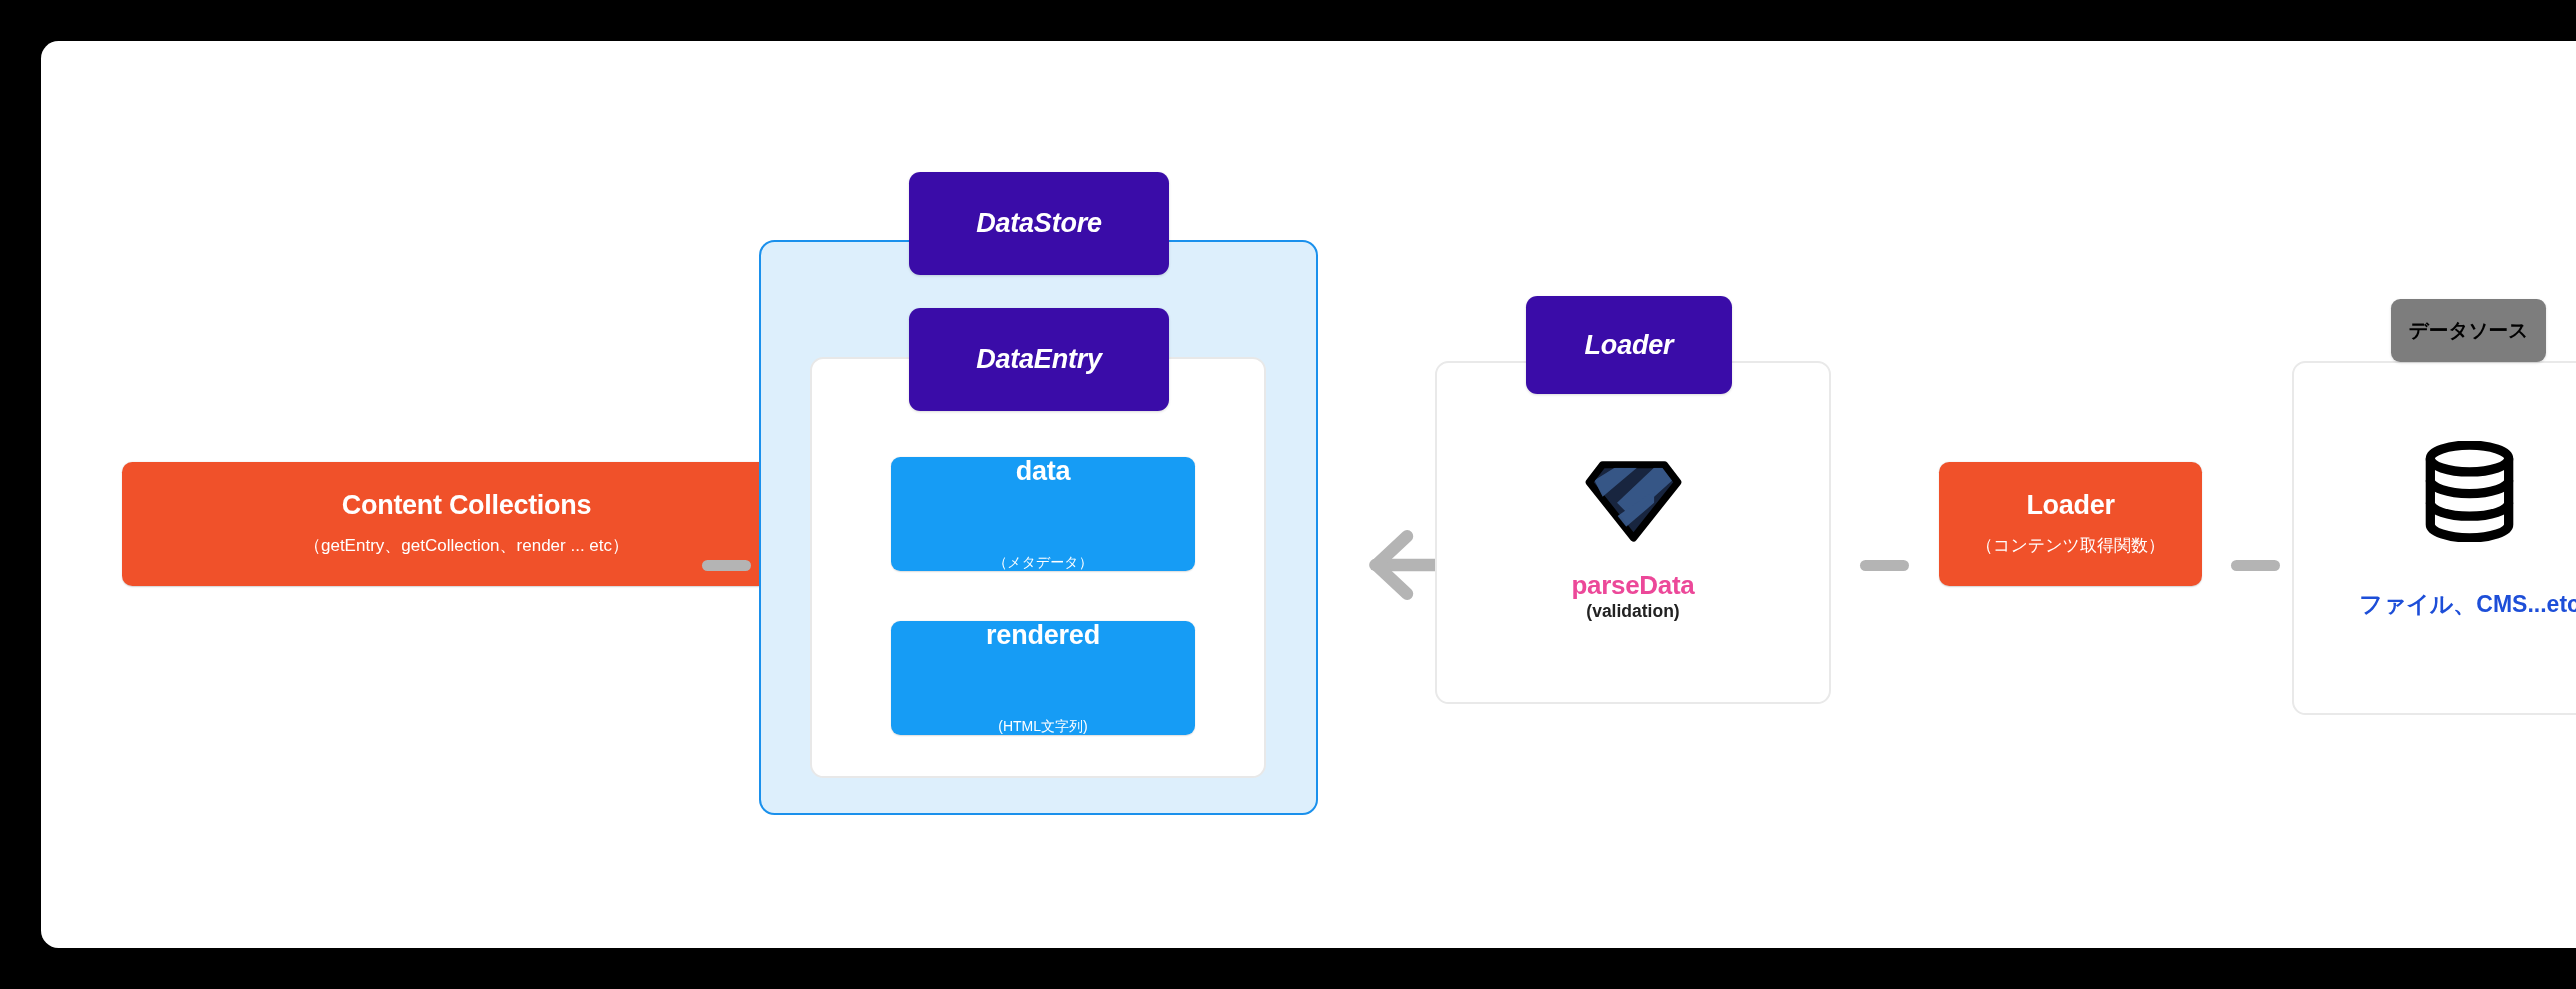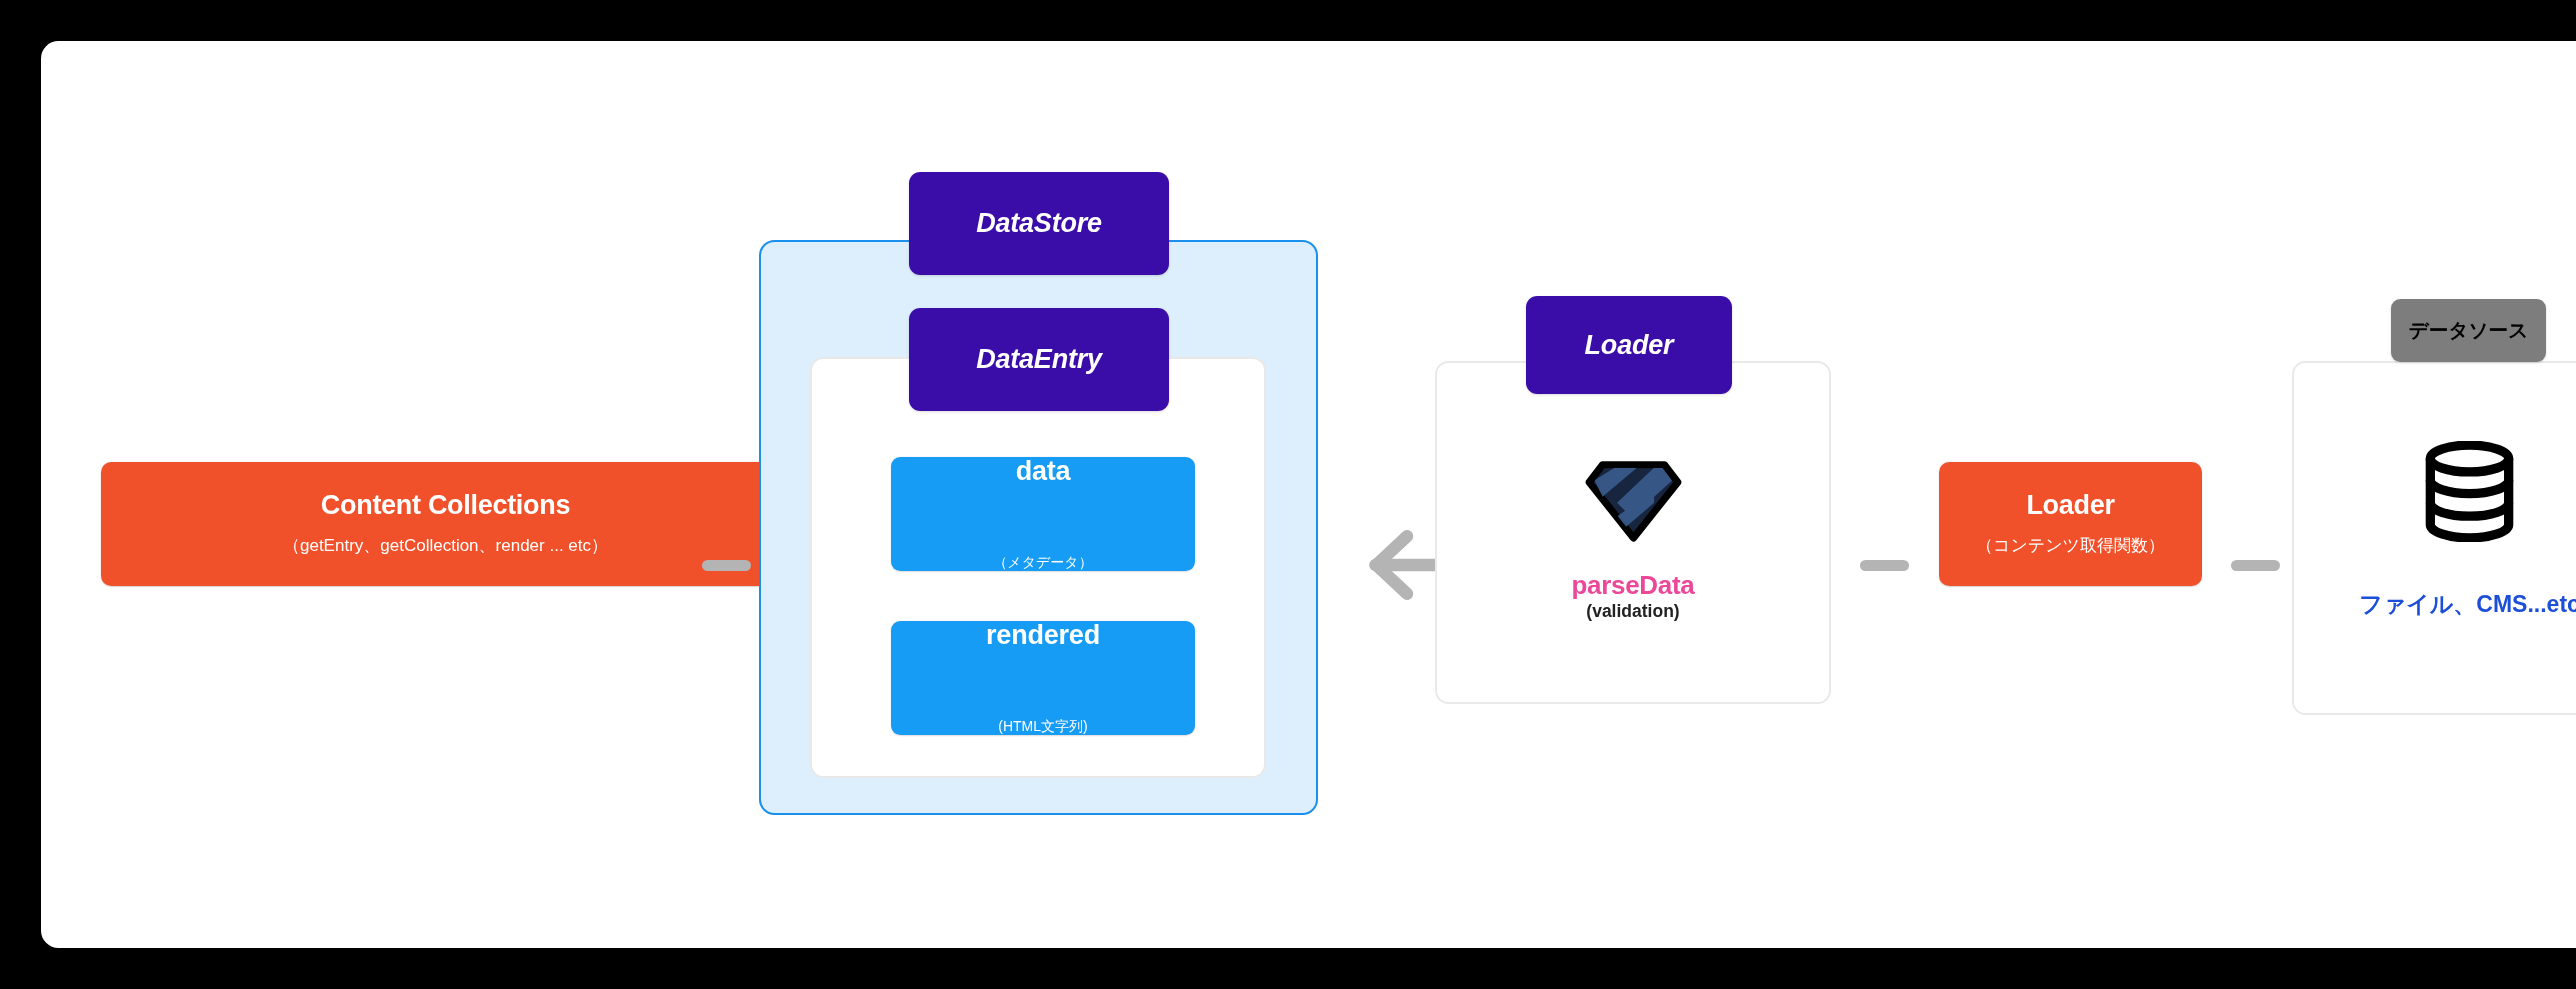--- a/index.html
+++ b/index.html
@@ -164,21 +164,21 @@
     border-radius: 7.2px;
     height: 11.3px;
   }
   .arrow-left { position: absolute; }
 </style>
 </head>
 <body>
 
 <div id="canvas">
 
-  <div class="node orange-box" style="left:60px; top:421px; width:689px; height:124px;">
+  <div class="node orange-box" style="left:81px; top:421px; width:689px; height:124px;">
     <div class="title">Content Collections</div>
     <div class="sub">（getEntry、getCollection、render ... etc）</div>
   </div>
 
   <div class="connector-bar" style="left:661px; top:519px; width:49px;"></div>
 
   <div class="node" id="datastore-container" style="left:718px; top:199px; width:559px; height:575px;"></div>
 
   <div class="node" id="dataentry-card" style="left:769px; top:316px; width:456px; height:421px;"></div>
 

